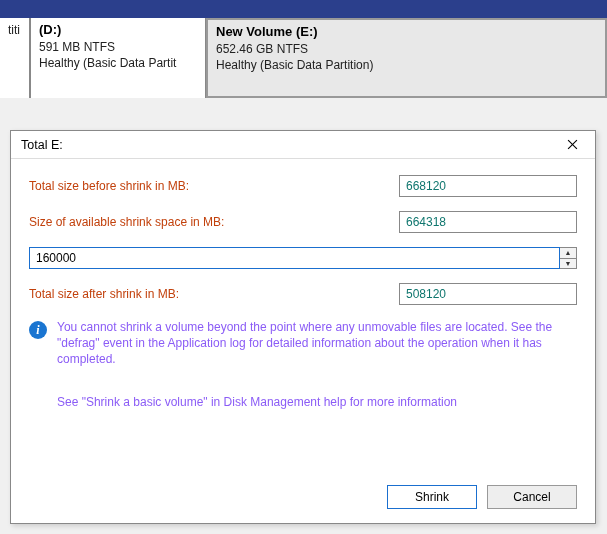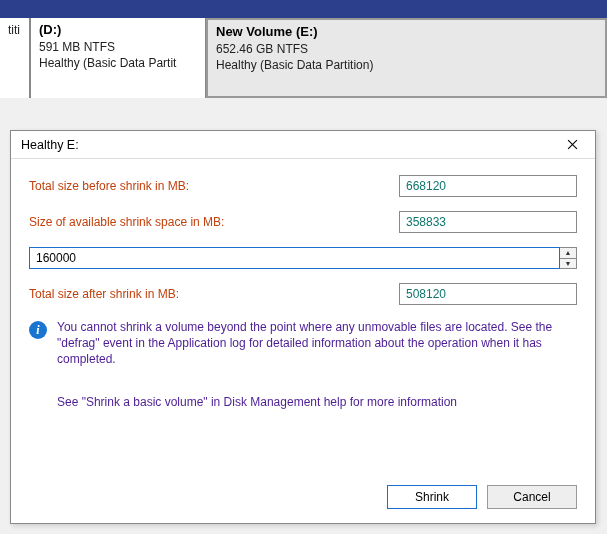--- a/index.html
+++ b/index.html
@@ -149,21 +149,21 @@
     align-items: center;
     justify-content: center;
     flex-shrink: 0;
     margin-top: 2px;
     font-family: Georgia, serif;
     font-style: italic;
   }
   .info-text {
     font-size: 12px;
     line-height: 1.35;
-    color: #4c1d95;
+    color: #8b5cf6;
   }
   .info-text p { margin: 0 0 26px 0; }
 
   .dlg-buttons {
     position: absolute;
     right: 18px;
     bottom: 14px;
     display: flex;
     gap: 10px;
   }
@@ -201,37 +201,37 @@
     <div class="partition e">
       <div class="part-title">New Volume  (E:)</div>
       <div class="part-line">652.46 GB NTFS</div>
       <div class="part-line">Healthy (Basic Data Partition)</div>
     </div>
   </div>
 </div>
 
 <div class="dialog">
   <div class="dlg-title">
-    <span>Healthy E:</span>
+    <span>Total E:</span>
     <div class="close-btn">
       <svg viewBox="0 0 10 10">
         <line x1="1" y1="1" x2="9" y2="9" stroke="#000" stroke-width="1"></line>
         <line x1="9" y1="1" x2="1" y2="9" stroke="#000" stroke-width="1"></line>
       </svg>
     </div>
   </div>
 
   <div class="dlg-body">
     <div class="form-row">
       <div class="form-label">Total size before shrink in MB:</div>
       <div class="value-box">668120</div>
     </div>
     <div class="form-row">
       <div class="form-label">Size of available shrink space in MB:</div>
-      <div class="value-box">358833</div>
+      <div class="value-box">664318</div>
     </div>
     <div class="form-row">
       <div class="spinner-wrap">
         <input class="spinner-input" value="160000" style="">
         <div class="spinner-btns">
           <div class="spin">▲</div>
           <div class="spin">▼</div>
         </div>
       </div>
     </div>

